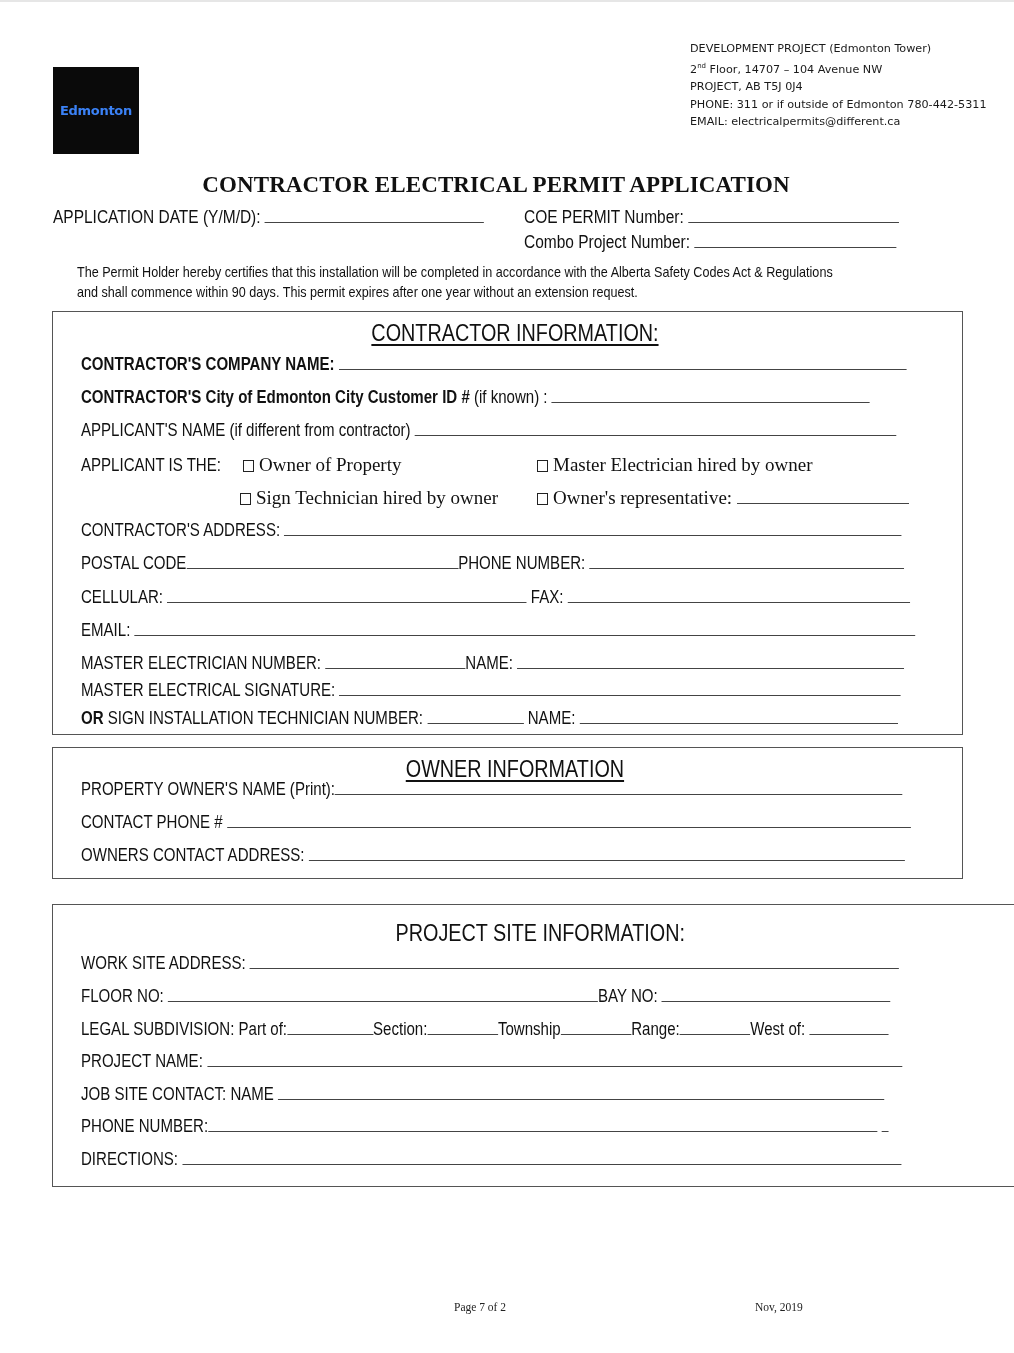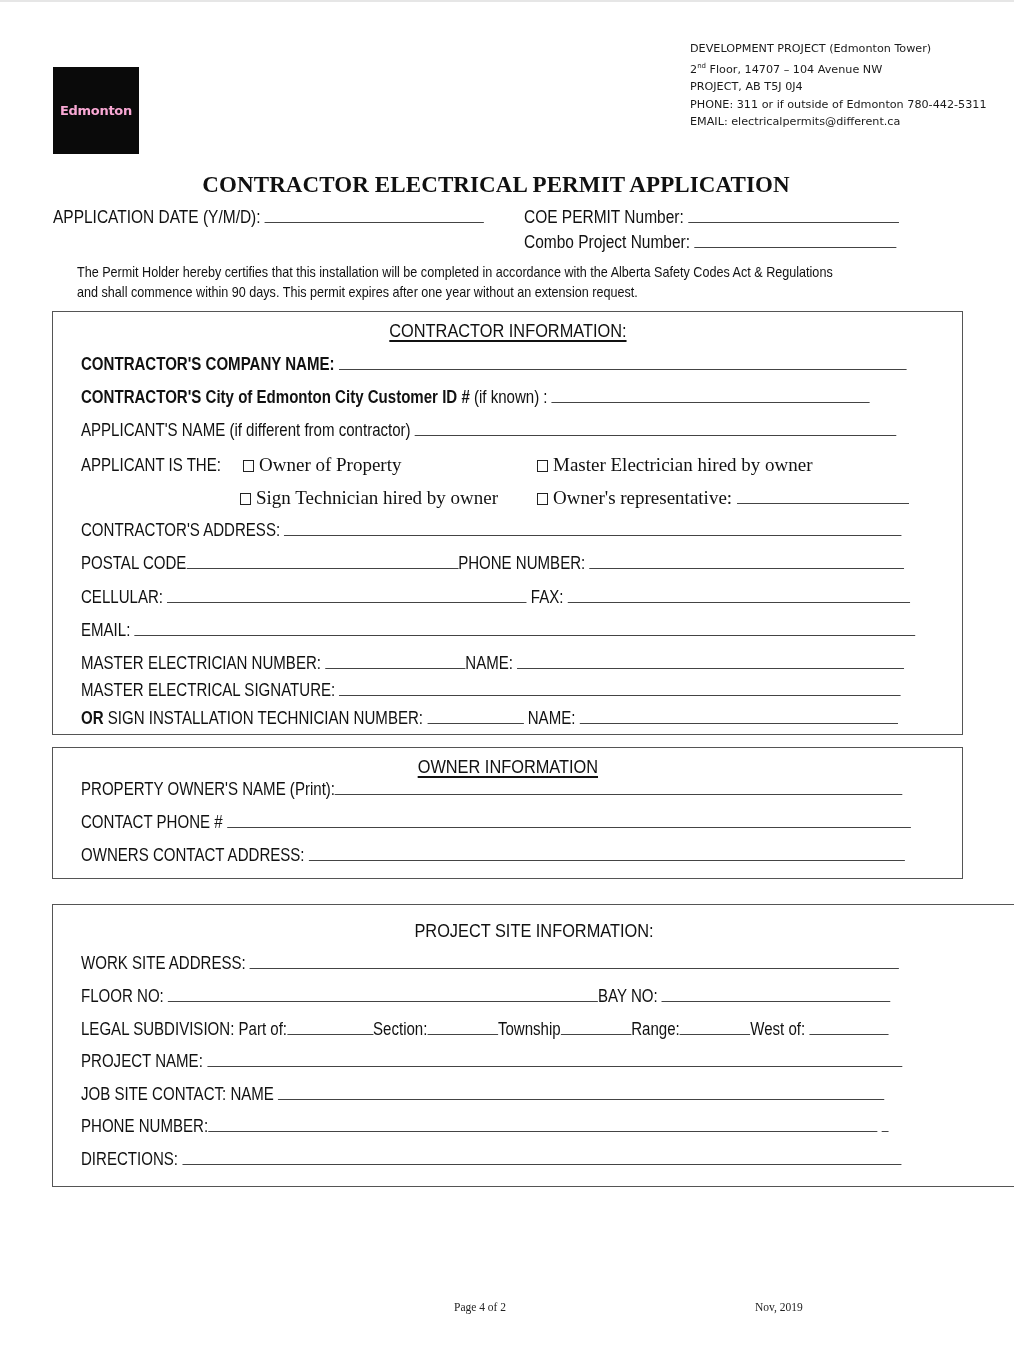--- a/index.html
+++ b/index.html
@@ -1,32 +1,32 @@
 <!DOCTYPE html>
 <html><head>
 <meta charset="utf-8">
 <style>
   * { box-sizing: border-box; margin: 0; padding: 0; }
   html, body { width: 1014px; height: 1353px; background: #ffffff; overflow: hidden; }
   body { position: relative; font-family: "Liberation Sans", sans-serif; color: #111; }
   .abs { position: absolute; }
   .topline { left:0; top:0; width:1014px; height:2px; background:#e6e6e6; }
-  .logo { left:53px; top:67px; width:86px; height:87px; background:#0a0a0a; color:#f9a8d4;
+  .logo { left:53px; top:67px; width:86px; height:87px; background:#0a0a0a; color:#3b82f6;
           display:flex; align-items:center; justify-content:center;
           font-family:"DejaVu Sans", sans-serif; font-weight:bold; font-size:13px; letter-spacing:-0.3px; }
   .addr { left:690px; top:40px; font-family:"DejaVu Sans", sans-serif; font-size:11.2px; line-height:17.6px; color:#1a1a1a; }
   .addr sup { font-size:7px; }
   .title { left:0; width:992px; top:172px; text-align:center; font-family:"Liberation Serif", serif;
            font-weight:bold; font-size:23px; letter-spacing:0.1px; }
   .cond { font-family:"Liberation Sans Narrow","Liberation Sans", sans-serif; }
   .hdrline { font-size:18px; transform-origin:left top; transform:scaleX(0.86); white-space:nowrap; }
   .cert { left:77px; top:262px; font-size:15px; line-height:20px; transform-origin:left top; transform:scaleX(0.84); white-space:nowrap; }
   .box { border:1.5px solid #555; }
   .row { position:absolute; left:81px; font-size:17.5px; white-space:nowrap; transform-origin:left top; transform:scaleX(0.86); }
-  .sec-title { position:absolute; left:0; width:100%; text-align:center; font-size:19px; }
+  .sec-title { position:absolute; left:7px; width:100%; text-align:center; font-size:23px; }
   .sec-title span { display:inline-block; transform:scaleX(0.86); }
   .u { text-decoration:underline; text-decoration-thickness:1.5px; text-underline-offset:3px; }
   .b { font-weight:bold; }
   .serif { font-family:"Liberation Serif", serif; font-size:19px; }
   .cb { display:inline-block; width:11px; height:12px; border:1.3px solid #222; margin-right:5px; vertical-align:-1px; }
   .fieldline { display:inline-block; border-bottom:1.3px solid #444; height:1px; }
   .foot { font-family:"Liberation Serif", serif; font-size:11.5px; color:#222; top:1301px; }
 </style>
 </head>
 <body>
@@ -172,14 +172,14 @@
   <span class="fieldline" style="width:705px;"></span>
 </div>
 <div class="row cond" style="top:1116px;">
   <span>PHONE NUMBER:</span><span class="fieldline" style="width:778px;"></span> <span class="fieldline" style="width:8px;"></span>
 </div>
 <div class="row cond" style="top:1149px;">
   <span>DIRECTIONS:</span>
   <span class="fieldline" style="width:836px;"></span>
 </div>
 
-<div class="abs foot" style="left:454px;">Page 4 of 2</div>
+<div class="abs foot" style="left:454px;">Page 7 of 2</div>
 <div class="abs foot" style="left:755px;text-align:right;">Nov, 2019</div>
 
 </body></html>

